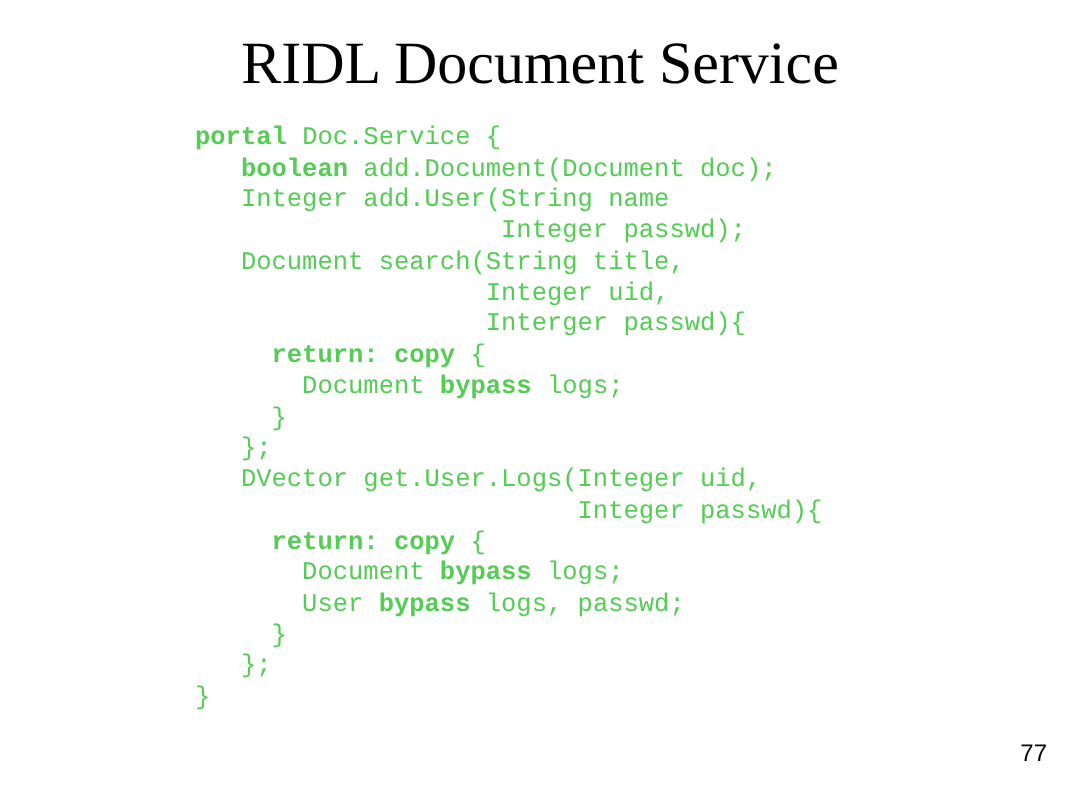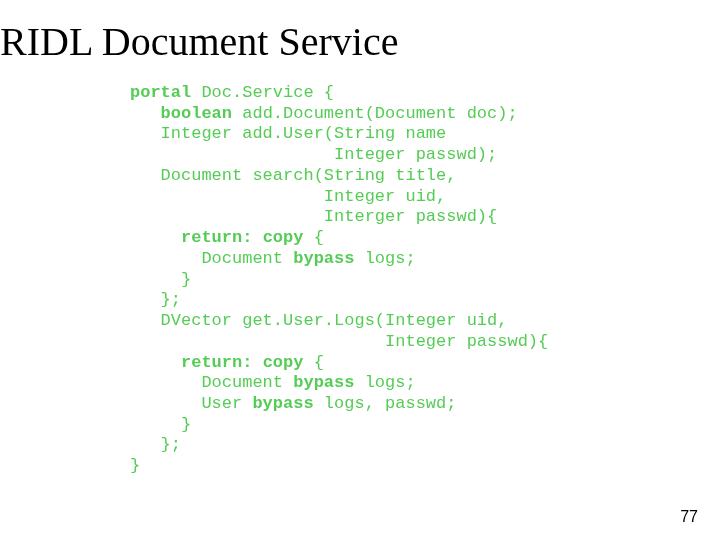--- a/index.html
+++ b/index.html
@@ -13,42 +13,42 @@
     overflow: hidden;
   }
   .slide {
     width: 720px;
     height: 540px;
     position: relative;
     box-sizing: border-box;
     padding-top: 10px;
   }
   .title {
-    text-align: left;
+    text-align: center;
     font-size: 40px;
     color: #000000;
     margin: 8px 0 18px 0;
     font-weight: normal;
   }
   .code-block {
     font-family: "Courier New", Courier, monospace;
     font-size: 17px;
     line-height: 1.22;
     color: #55cc55;
     white-space: pre;
     margin-left: 130px;
     margin-top: 10px;
   }
   .code-block .kw {
     font-weight: bold;
   }
   .pagenum {
     position: absolute;
     right: 22px;
-    bottom: 14px;
+    bottom: 28px;
     font-size: 16px;
     color: #000000;
     font-family: Arial, Helvetica, sans-serif;
   }
 </style>
 </head>
 <body>
 
 <div class="slide">
   <h1 class="title">RIDL Document Service</h1>

